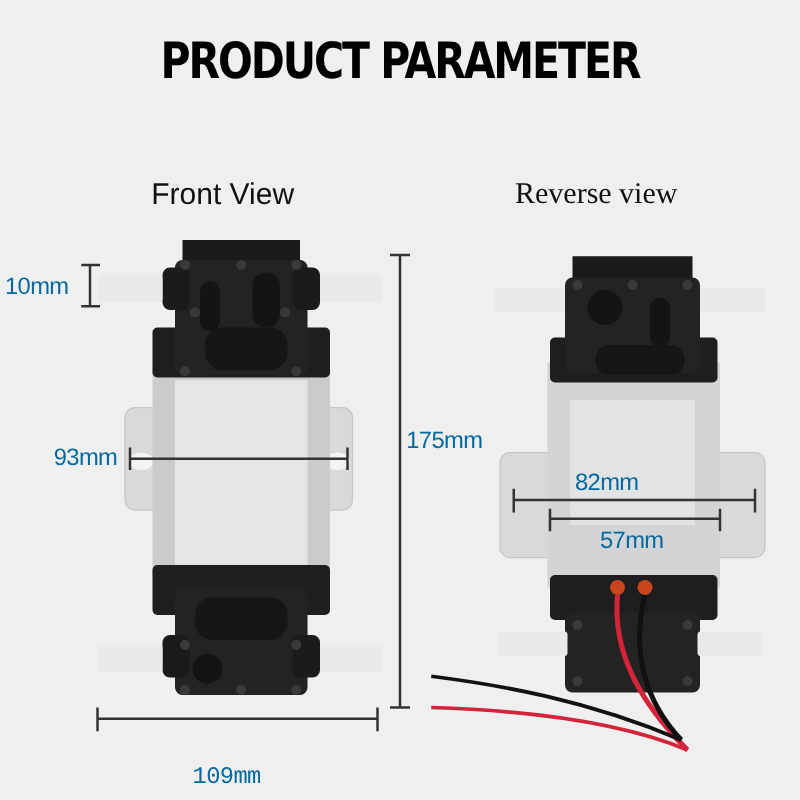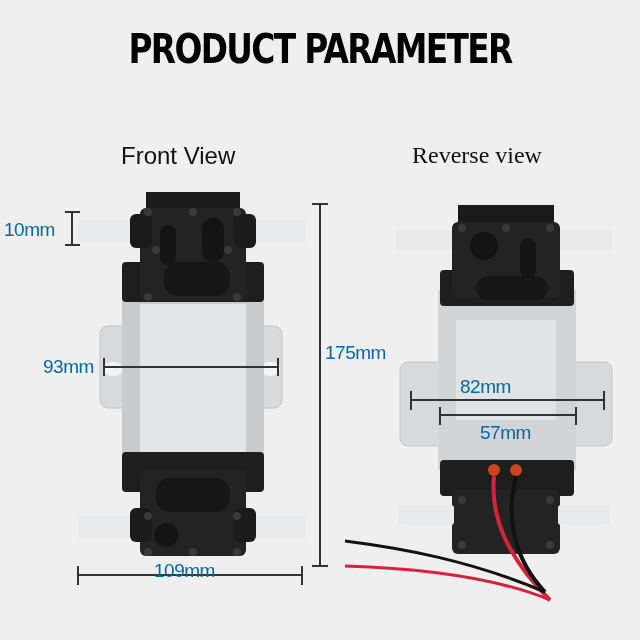--- a/index.html
+++ b/index.html
@@ -131,15 +131,15 @@
 
     <line x1="440" y1="415" x2="576" y2="415"></line>
     <line x1="440" y1="407" x2="440" y2="425"></line>
       <line x1="576" y1="407" x2="576" y2="425"></line>
   </g>
 </svg>
 
 <div class="lbl" style="left:4px; top:219px;">10mm</div>
 <div class="lbl" style="left:43px; top:356px;">93mm</div>
 <div class="lbl" style="left:325px; top:342px;">175mm</div>
-<div class="lbl" style="left:154px; top:560px;">109mm</div>
+<div class="lbl" style="left:154px; top:610px;font-family:Liberation Mono, monospace;">109mm</div>
 <div class="lbl" style="left:460px; top:376px;">82mm</div>
 <div class="lbl" style="left:480px; top:422px;text-align:center;">57mm</div>
 
 </body></html>

